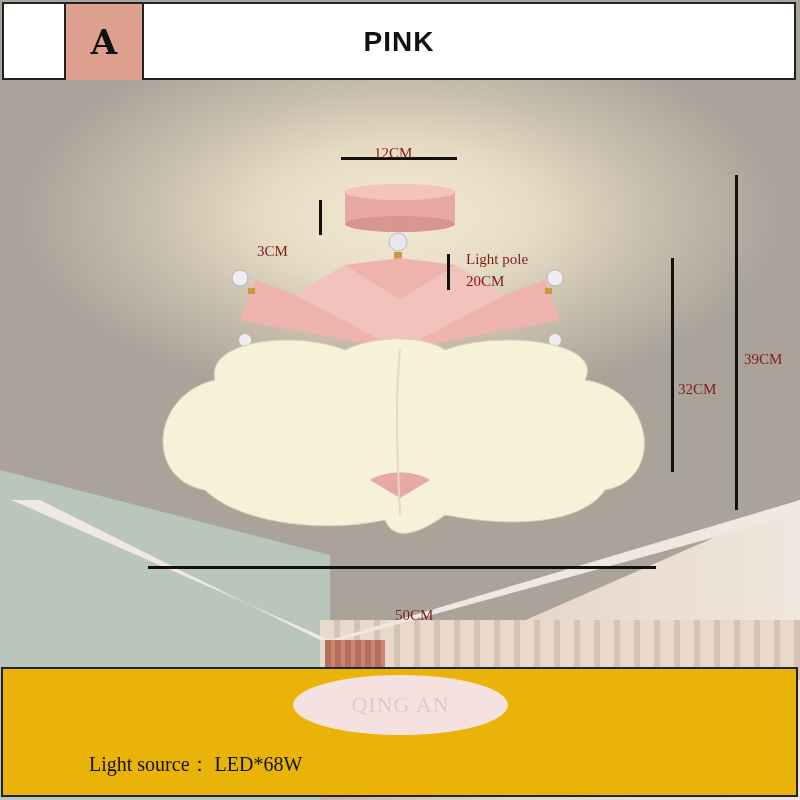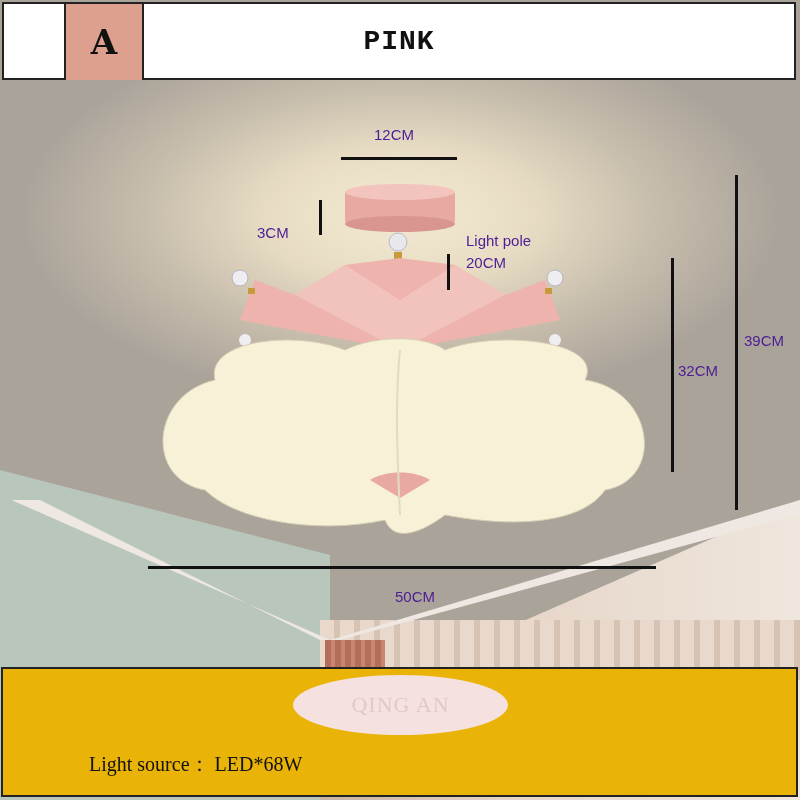--- a/index.html
+++ b/index.html
@@ -11,23 +11,23 @@
     clip-path:polygon(0 0,100% 85px,100% 100%,0 100%);}
   .wall-right{position:absolute;right:0;top:500px;width:480px;height:300px;background:linear-gradient(90deg,#c9b3a2,#e6d6c8 40%,#efe6dd);
     clip-path:polygon(0 70%,100% 0,100% 100%,0 100%);}
   .curtain{position:absolute;left:320px;top:620px;width:480px;height:60px;
     background:repeating-linear-gradient(90deg,#e8d9cc 0 14px,#d7c3b3 14px 20px);}
   .curtain-red{position:absolute;left:325px;top:640px;width:60px;height:40px;background:repeating-linear-gradient(90deg,#b46e5c 0 6px,#c98570 6px 10px);}
   .molding{position:absolute;left:0;top:500px;width:800px;height:140px;}
   .header{position:absolute;left:2px;top:2px;width:794px;height:78px;background:#fff;border:2px solid #222;box-sizing:border-box;}
   .badge{position:absolute;left:60px;top:0;width:80px;height:76px;background:#dd9f8e;border-left:2px solid #222;border-right:2px solid #222;box-sizing:border-box;display:flex;align-items:center;justify-content:center;}
   .badge span{font-family:"DejaVu Serif",serif;font-weight:bold;font-size:34px;color:#111;}
-  .title{position:absolute;left:0;right:0;top:22px;text-align:center;font-family:Liberation Mono, monospace;font-weight:bold;font-size:28px;color:#111;letter-spacing:1px;}
+  .title{position:absolute;left:0;right:0;top:22px;text-align:center;font-family:Liberation Sans, sans-serif;font-weight:bold;font-size:28px;color:#111;letter-spacing:1px;}
   .dim{position:absolute;background:#111;}
-  .label{position:absolute;font-family:Liberation Sans, sans-serif;font-size:15px;color:#4c1d95;}
+  .label{position:absolute;font-family:Liberation Serif, serif;font-size:15px;color:#7f1d1d;margin-top:19px;}
   .lamp{position:absolute;left:145px;top:180px;width:520px;height:360px;}
   .footer{position:absolute;left:1px;top:667px;width:797px;height:130px;background:#eab308;border:2px solid #222;box-sizing:border-box;}
   .wm{position:absolute;left:290px;top:6px;width:215px;height:60px;border-radius:50%;background:#f6e1e1;display:flex;align-items:center;justify-content:center;font-family:"Liberation Serif",serif;font-size:22px;color:#e2c8c8;letter-spacing:1px;}
   .spec{position:absolute;font-family:"Liberation Serif",serif;font-size:20px;color:#111;white-space:nowrap;}
 </style>
 </head>
 <body>
 
 <div class="scene">
   <div class="wall-left"></div>

